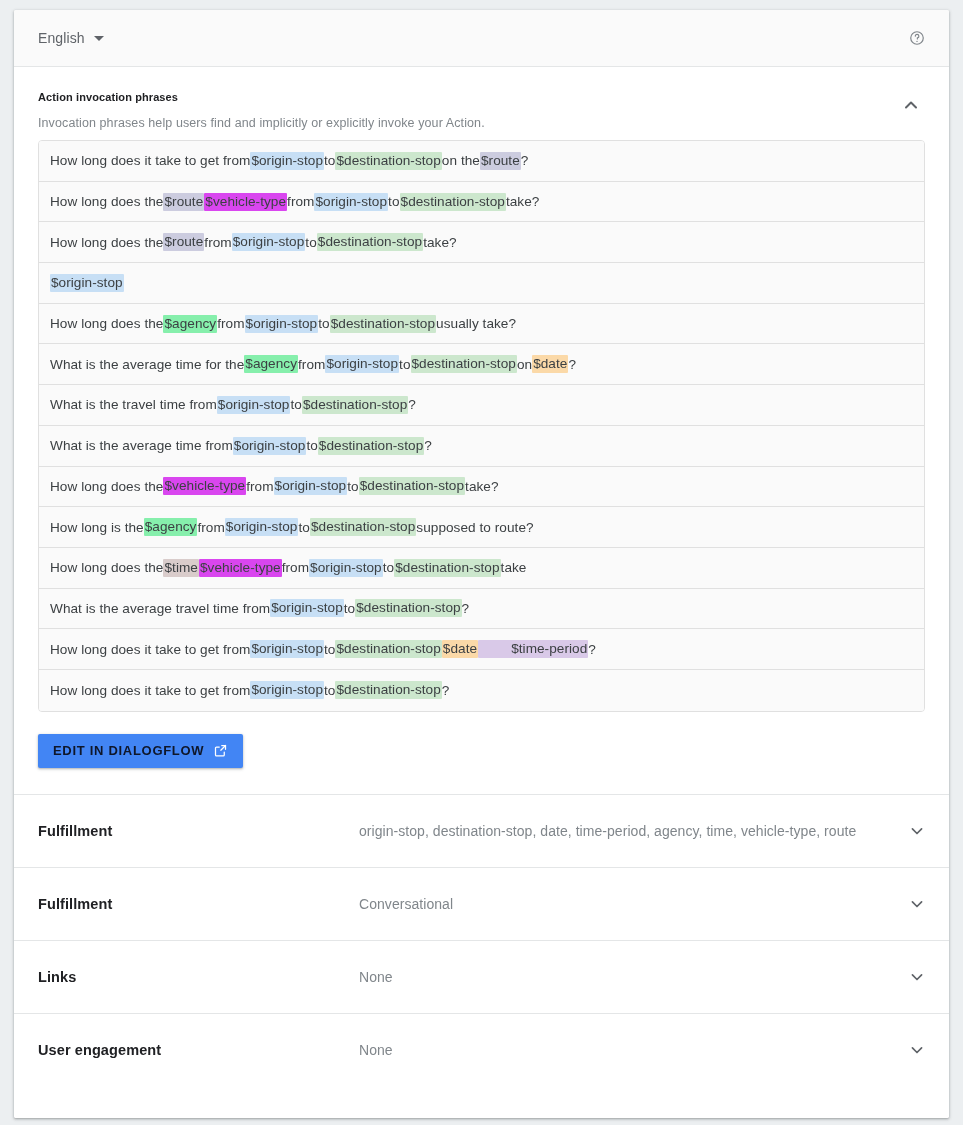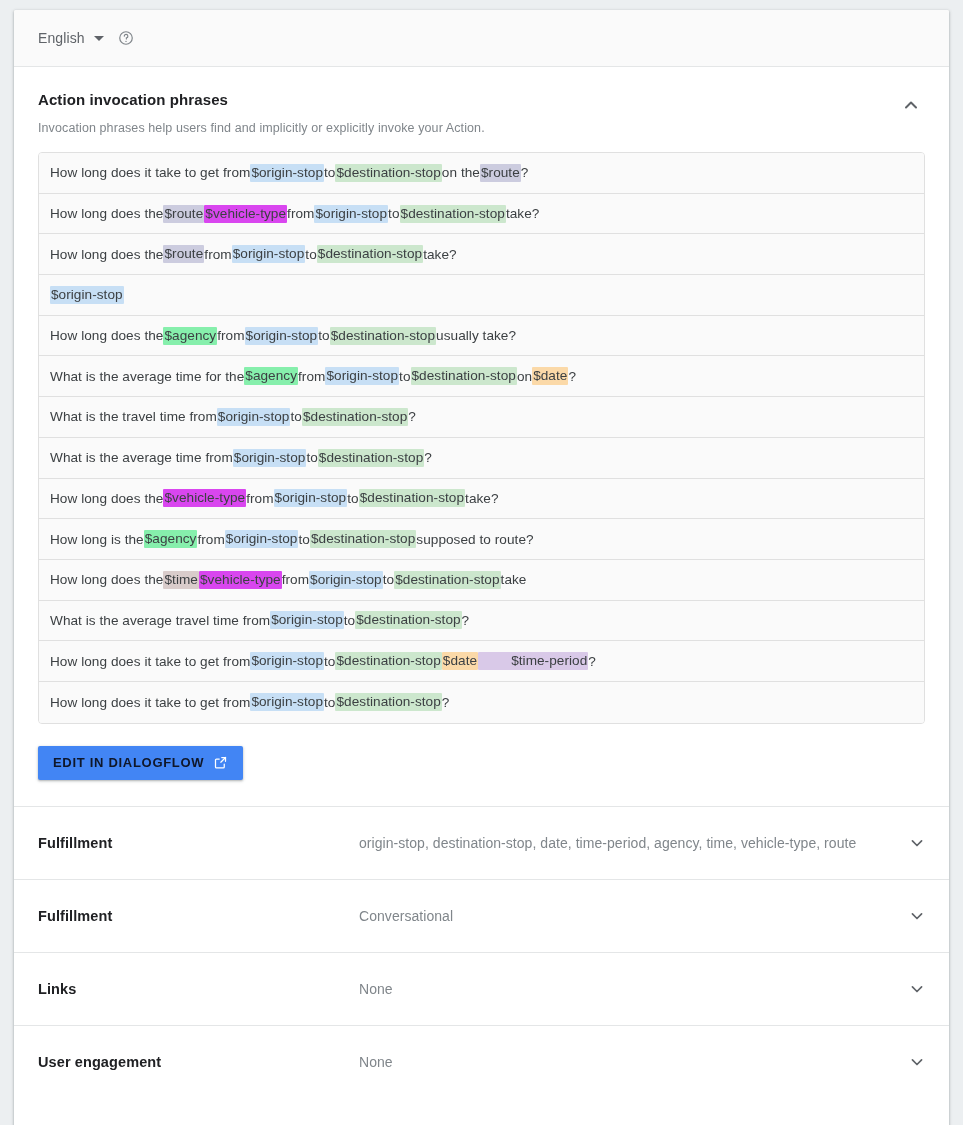--- a/index.html
+++ b/index.html
@@ -31,20 +31,21 @@
 
   
   .langbar {
     height: 57px;
     background: #fafafa;
     border-bottom: 1px solid #e4e6e7;
     display: flex;
     align-items: center;
     padding: 0 24px;
     box-sizing: border-box;
+    justify-content: space-between;
   }
   .lang-select {
     display: flex;
     align-items: center;
     gap: 9px;
     cursor: pointer;
   }
   .lang-label {
     font-size: 14px;
     color: #5f6368;
@@ -64,30 +65,30 @@
     cursor: pointer;
   }
 
   
   .section-invocation {
     padding: 24px 24px 26px 24px;
     position: relative;
     background: #fff;
   }
   .sec-title {
-    font-size: 15px;
+    font-size: 11px;
     font-weight: bold;
     color: #202124;
     letter-spacing: .1px;
     margin: 0 0 13px 0;
   }
   .sec-sub {
     font-size: 12.5px;
     color: #80868b;
-    margin: 0 0 17px 0;
+    margin: 0 0 10px 0;
     letter-spacing: .1px;
   }
   .collapse-chevron {
     position: absolute;
     right: 26px;
     top: 26px;
     width: 24px; height: 24px;
     cursor: pointer;
   }
 

